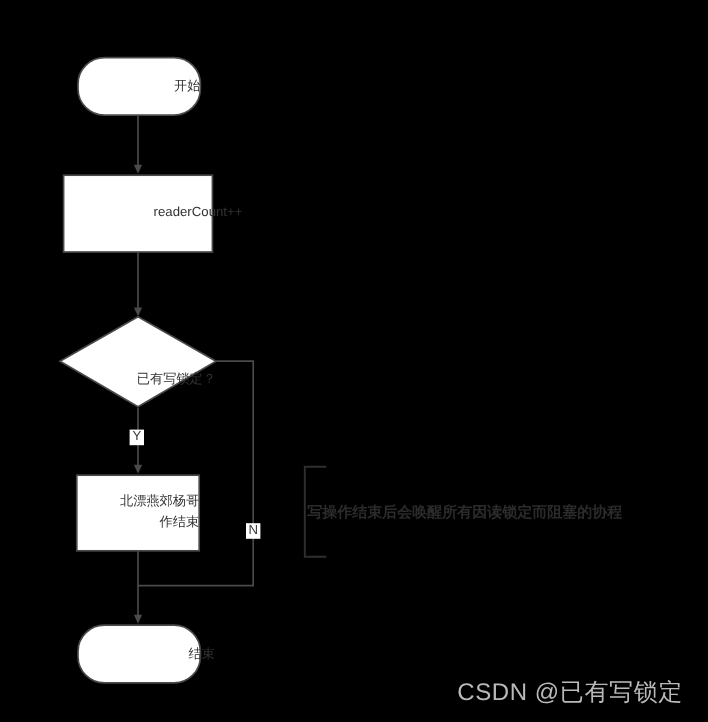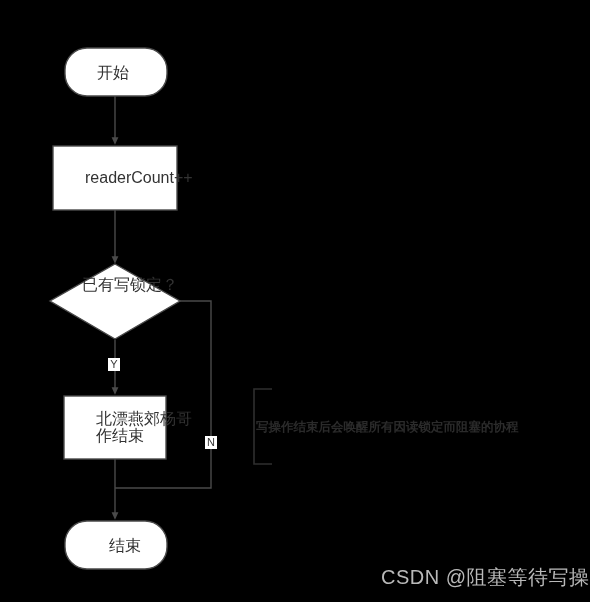--- a/index.html
+++ b/index.html
@@ -17,27 +17,26 @@
   #flow-canvas {
     position: absolute;
     left: 0;
     top: 0;
     width: 590px;
     height: 602px;
   }
   .node-label {
     position: absolute;
     color: #333333;
-    font-size: 16px;
+    font-size: 11px;
     line-height: 17px;
-    text-align: left;
+    text-align: right;
     white-space: pre-line;
     pointer-events: none;
     font-family: "Liberation Sans", "DejaVu Sans", sans-serif;
-    margin-left: 32px;
   }
   .edge-label {
     position: absolute;
     color: #3a3a3a;
     background: #ffffff;
     font-size: 11px;
     line-height: 13px;
     text-align: center;
     font-family: "Liberation Sans", "DejaVu Sans", sans-serif;
   }
@@ -90,26 +89,26 @@
 
   <rect x="65" y="521" width="102" height="48" rx="22" ry="22" fill="#ffffff" stroke="#4a4a4a" stroke-width="1.4"></rect>
 
   <polyline points="272,389 254,389 254,464 272,464" fill="none" stroke="#2f2f2f" stroke-width="1.6"></polyline>
 </svg>
 
 <div class="node-label" style="left:65px; top:64px; width:102px;">开始</div>
 
 <div class="node-label" style="left:53px; top:169px; width:149px;">readerCount++</div>
 
-<div class="node-label" style="left:50px; top:276px; width:130px;">已有写锁定？</div>
+<div class="node-label" style="left:50px; top:308px; width:130px;">已有写锁定？</div>
 
 <div class="node-label" style="left:64px; top:410px; width:102px;">北漂燕郊杨哥
 作结束</div>
 
 <div class="node-label" style="left:77px; top:537px; width:102px;">结束</div>
 
 <div class="edge-label" style="left:108px; top:358px; width:12px;">Y</div>
 
 <div class="edge-label" style="left:205px; top:436px; width:12px;">N</div>
 
 <div class="annotation-text" style="left:256px; top:418px;">写操作结束后会唤醒所有因读锁定而阻塞的协程</div>
 
-<div class="watermark" style="left:381px; top:565px;">CSDN @阻塞等待写操</div>
+<div class="watermark" style="left:381px; top:565px;">CSDN @已有写锁定</div>
 
 </body></html>

